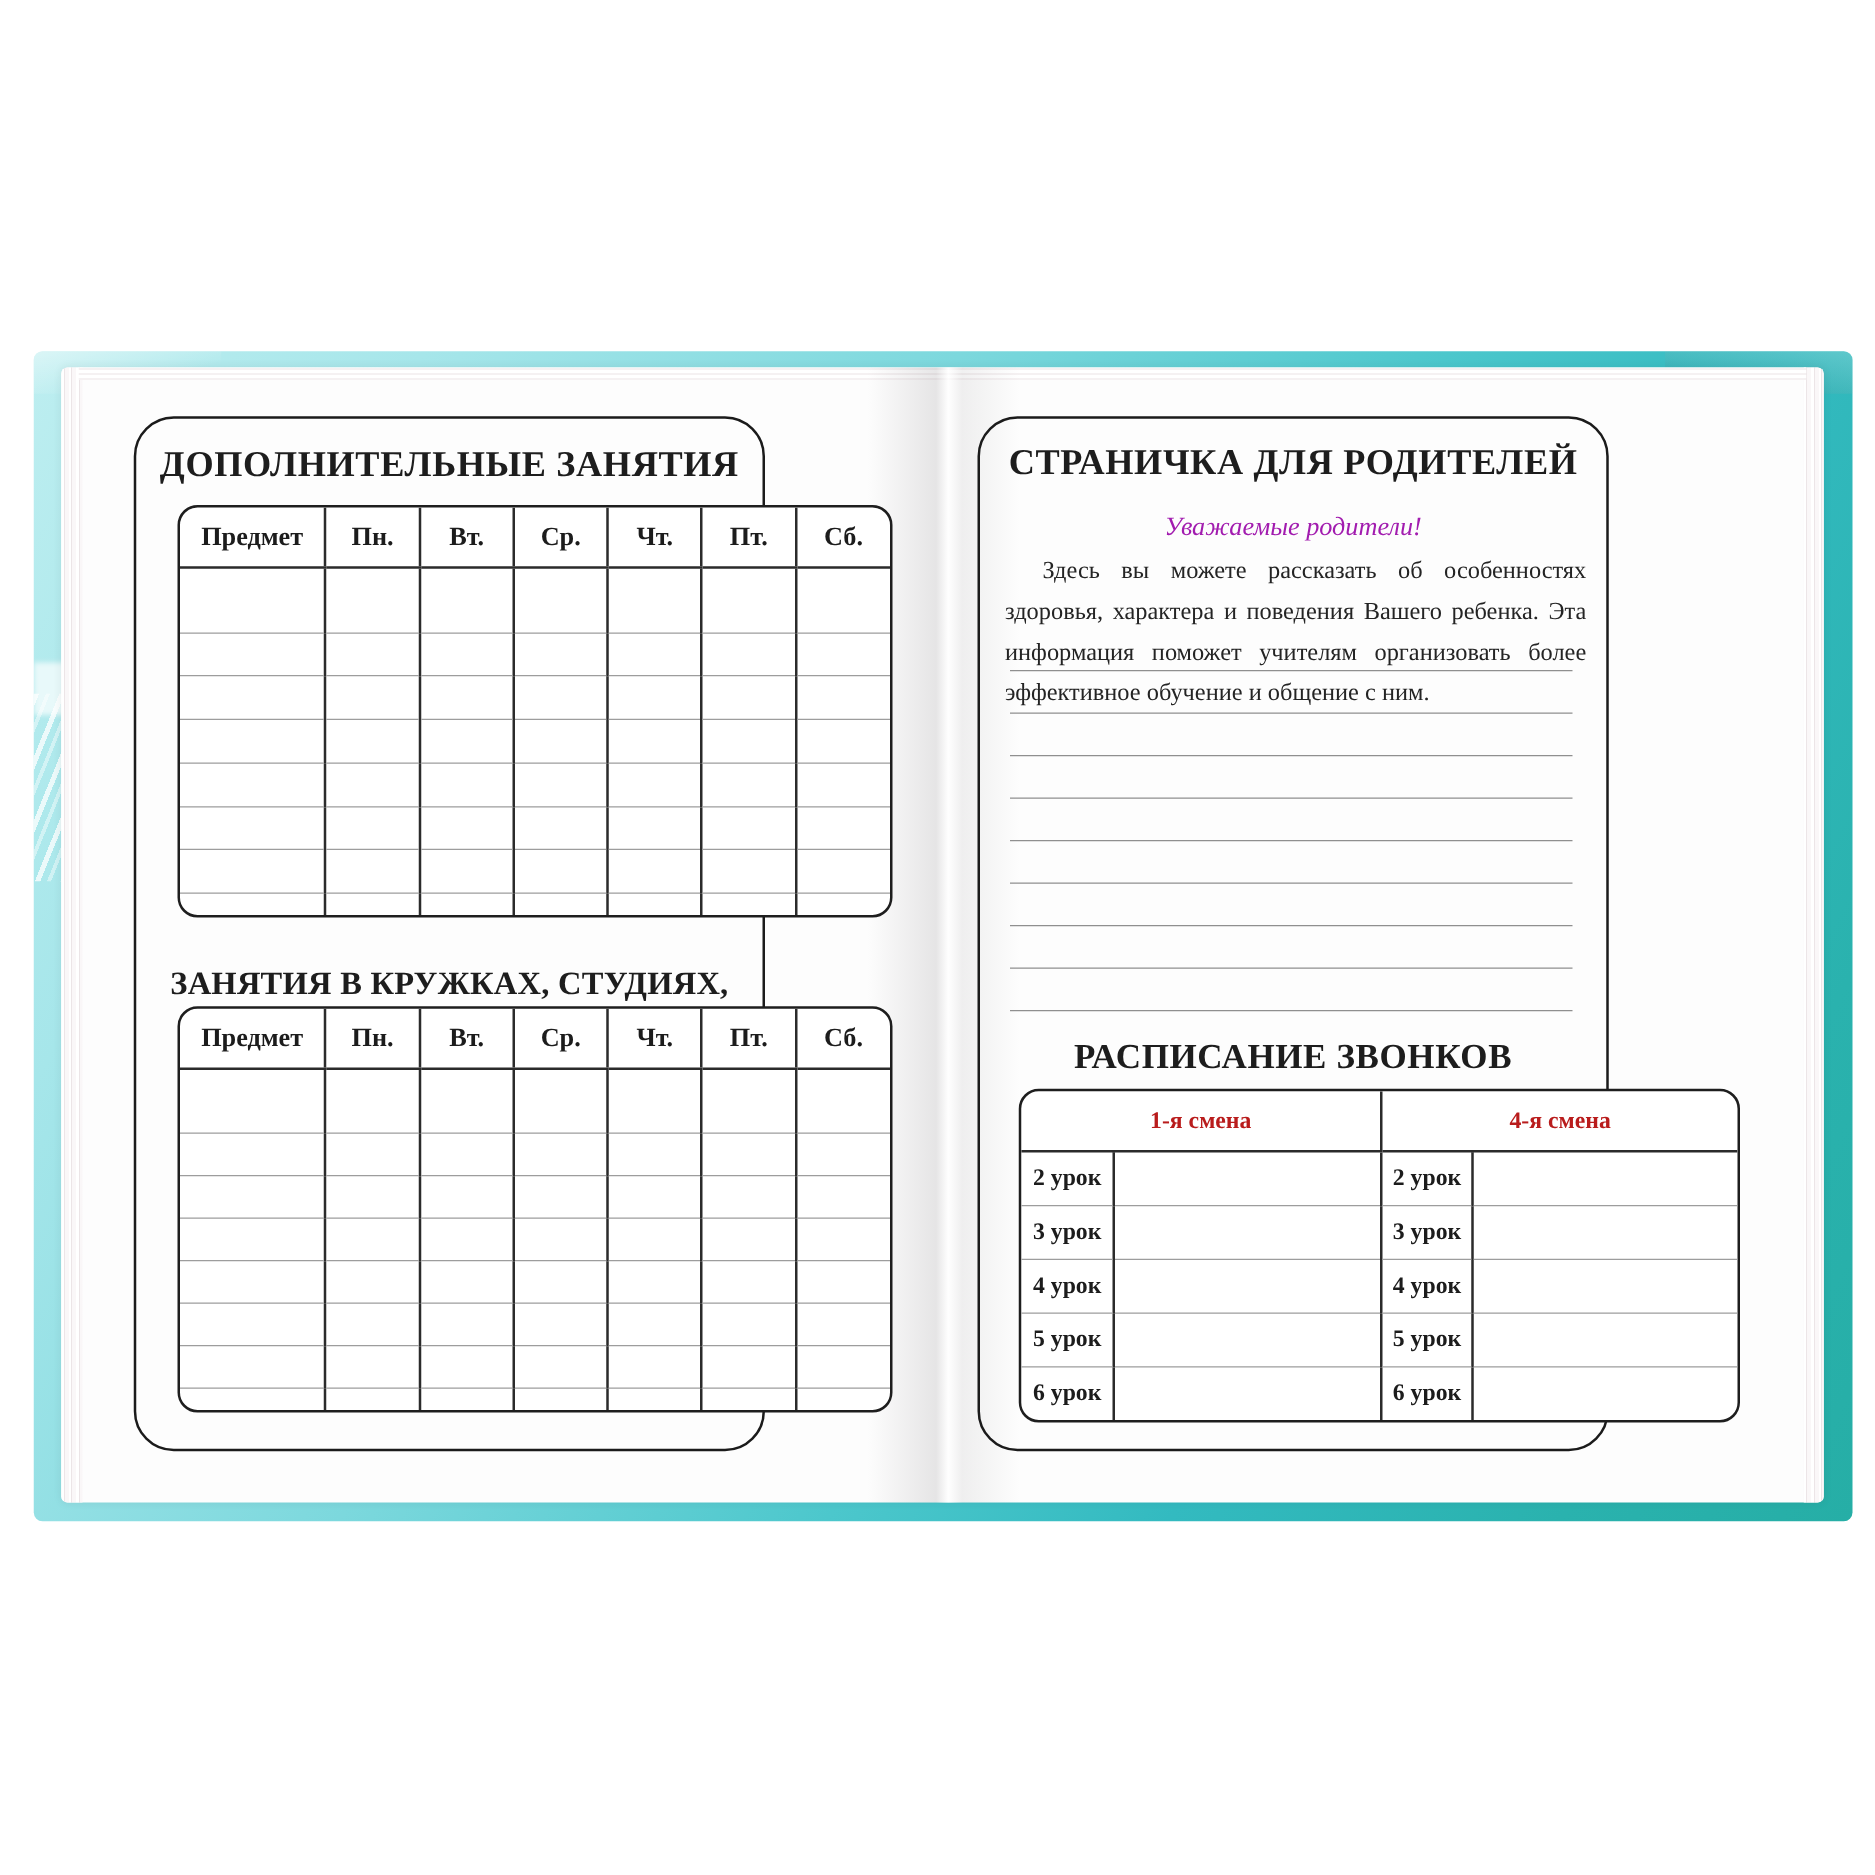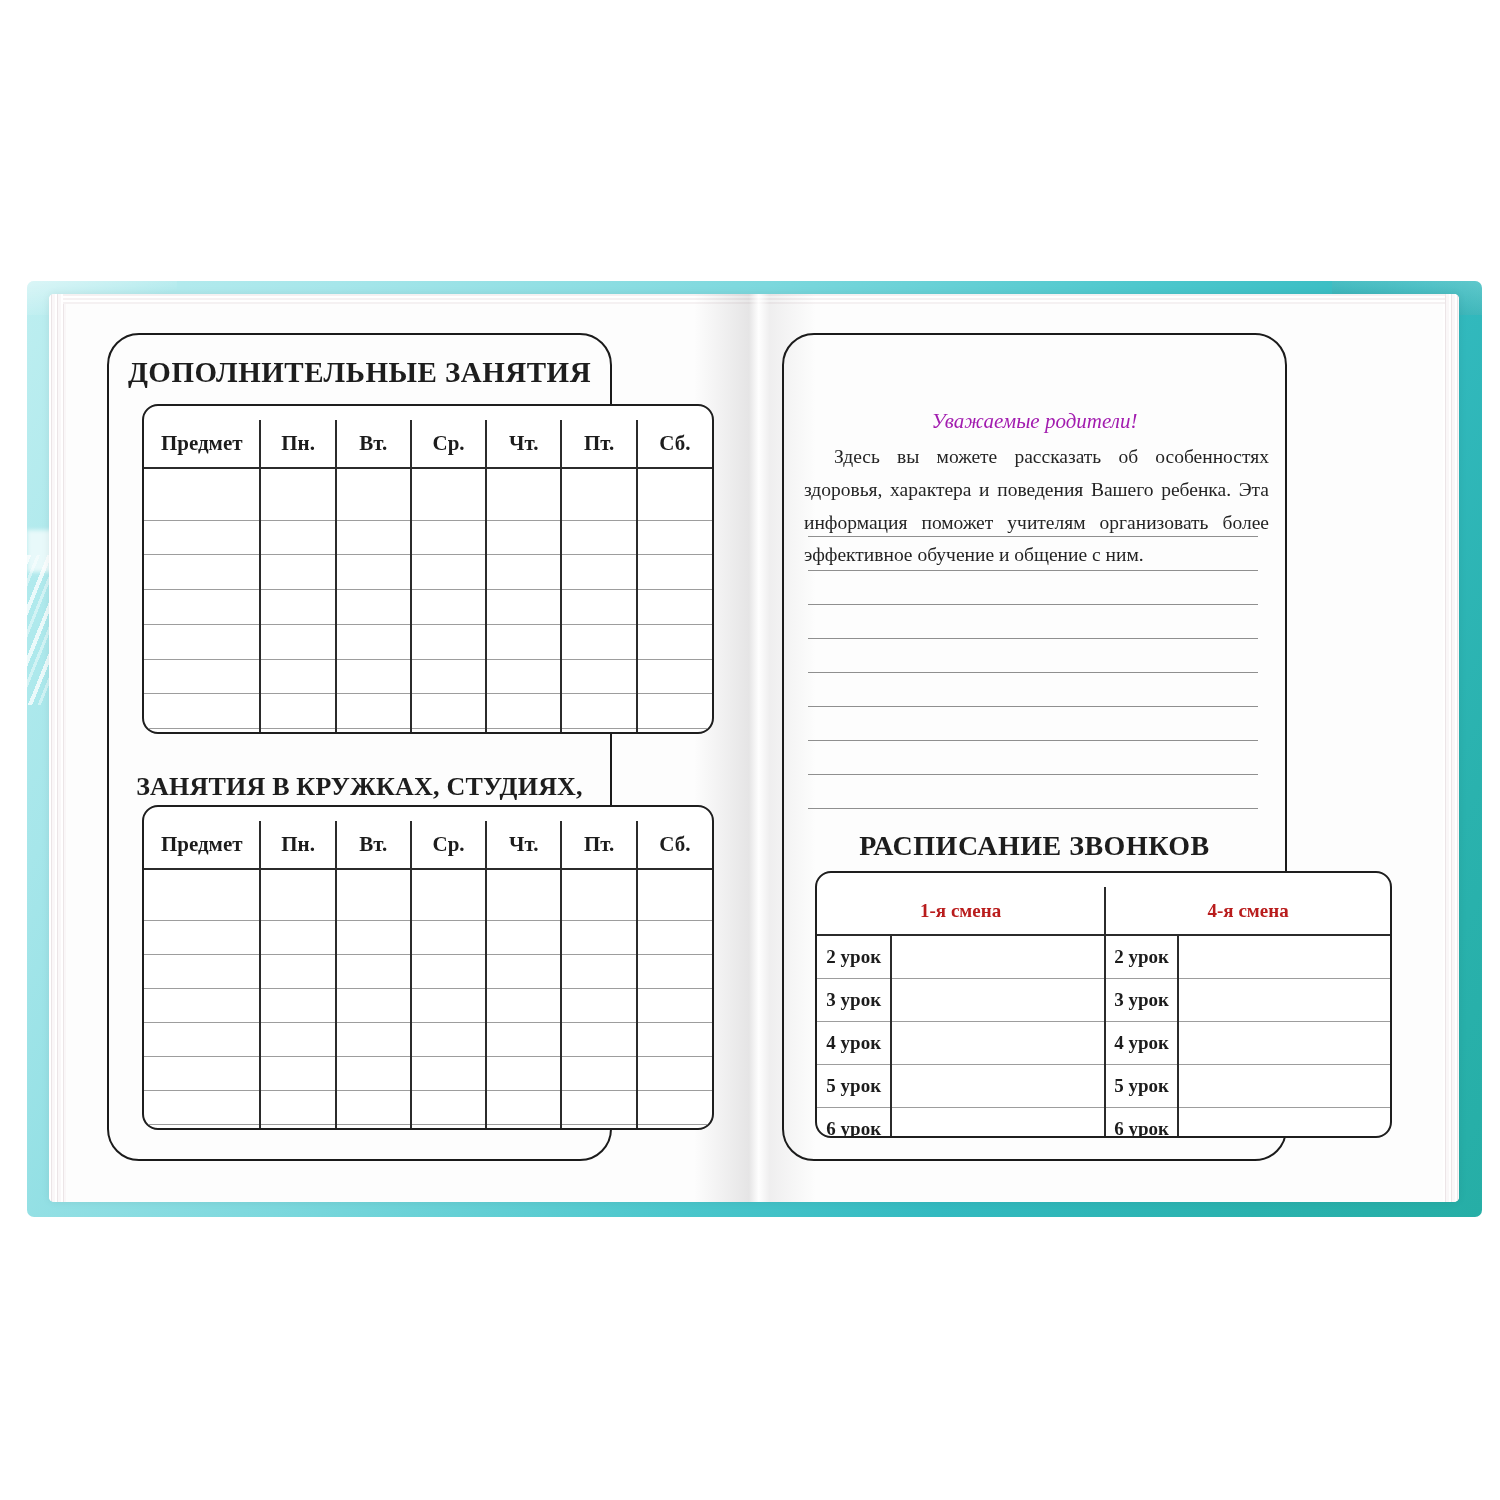--- a/index.html
+++ b/index.html
@@ -47,21 +47,21 @@
   .ttl-second{top:436px;font-size:26px;letter-spacing:.2px;}
   .ttl-parents{top:18px;}
   .ttl-bells{top:494px;font-size:28px;}
 
   
   .table-wrap{position:absolute;border:2.5px solid #1e1e1e;border-radius:16px;overflow:hidden;background:#fff;}
   .sched-wrap{left:33px;width:572px;}
   .t1{top:69px;height:330px;}
   .t2{top:470px;height:325px;}
   .bells-wrap{left:31px;top:536px;width:577px;height:267px;}
-  table{width:100%;height:100%;border-collapse:collapse;table-layout:fixed;margin-top:14px;}
+  table{width:100%;height:100%;border-collapse:collapse;table-layout:fixed;}
   th,td{padding:0;}
   .sched th{height:48px;font-weight:700;font-size:21px;color:#1c1c1c;text-align:center;
             border-left:2px solid #2b2b2b;border-bottom:2.5px solid #2b2b2b;}
   .sched th:first-child,.sched td:first-child{border-left:none;}
   .sched td{border-left:2px solid #2b2b2b;border-top:1.4px solid #9d9d9d;}
   .sched tbody tr:first-child td{border-top:none;}
 
   .bells th{height:48px;font-weight:700;font-size:19px;color:#b91c1c;text-align:center;
             border-bottom:2.5px solid #2b2b2b;}
   .bells th.shift-2{border-left:2.5px solid #2b2b2b;}
@@ -293,20 +293,21 @@
               <td></td>
               <td></td>
               <td></td>
             </tr>
           </tbody>
         </table>
       </div>
   </section>
 
   <section class="frame frame-right">
+    <h1 class="ttl ttl-parents">СТРАНИЧКА ДЛЯ РОДИТЕЛЕЙ</h1>
     <div class="greeting">Уважаемые родители!</div>
     <p class="intro">Здесь вы можете рассказать об особенностях здоровья, характера и поведения Вашего ребенка. Эта информация поможет учителям организовать более эффективное обучение и общение с ним.</p>
     <div class="rules" id="rules">
         <div class="rule-line"></div>
         <div class="rule-line"></div>
         <div class="rule-line"></div>
         <div class="rule-line"></div>
         <div class="rule-line"></div>
         <div class="rule-line"></div>
         <div class="rule-line"></div>

